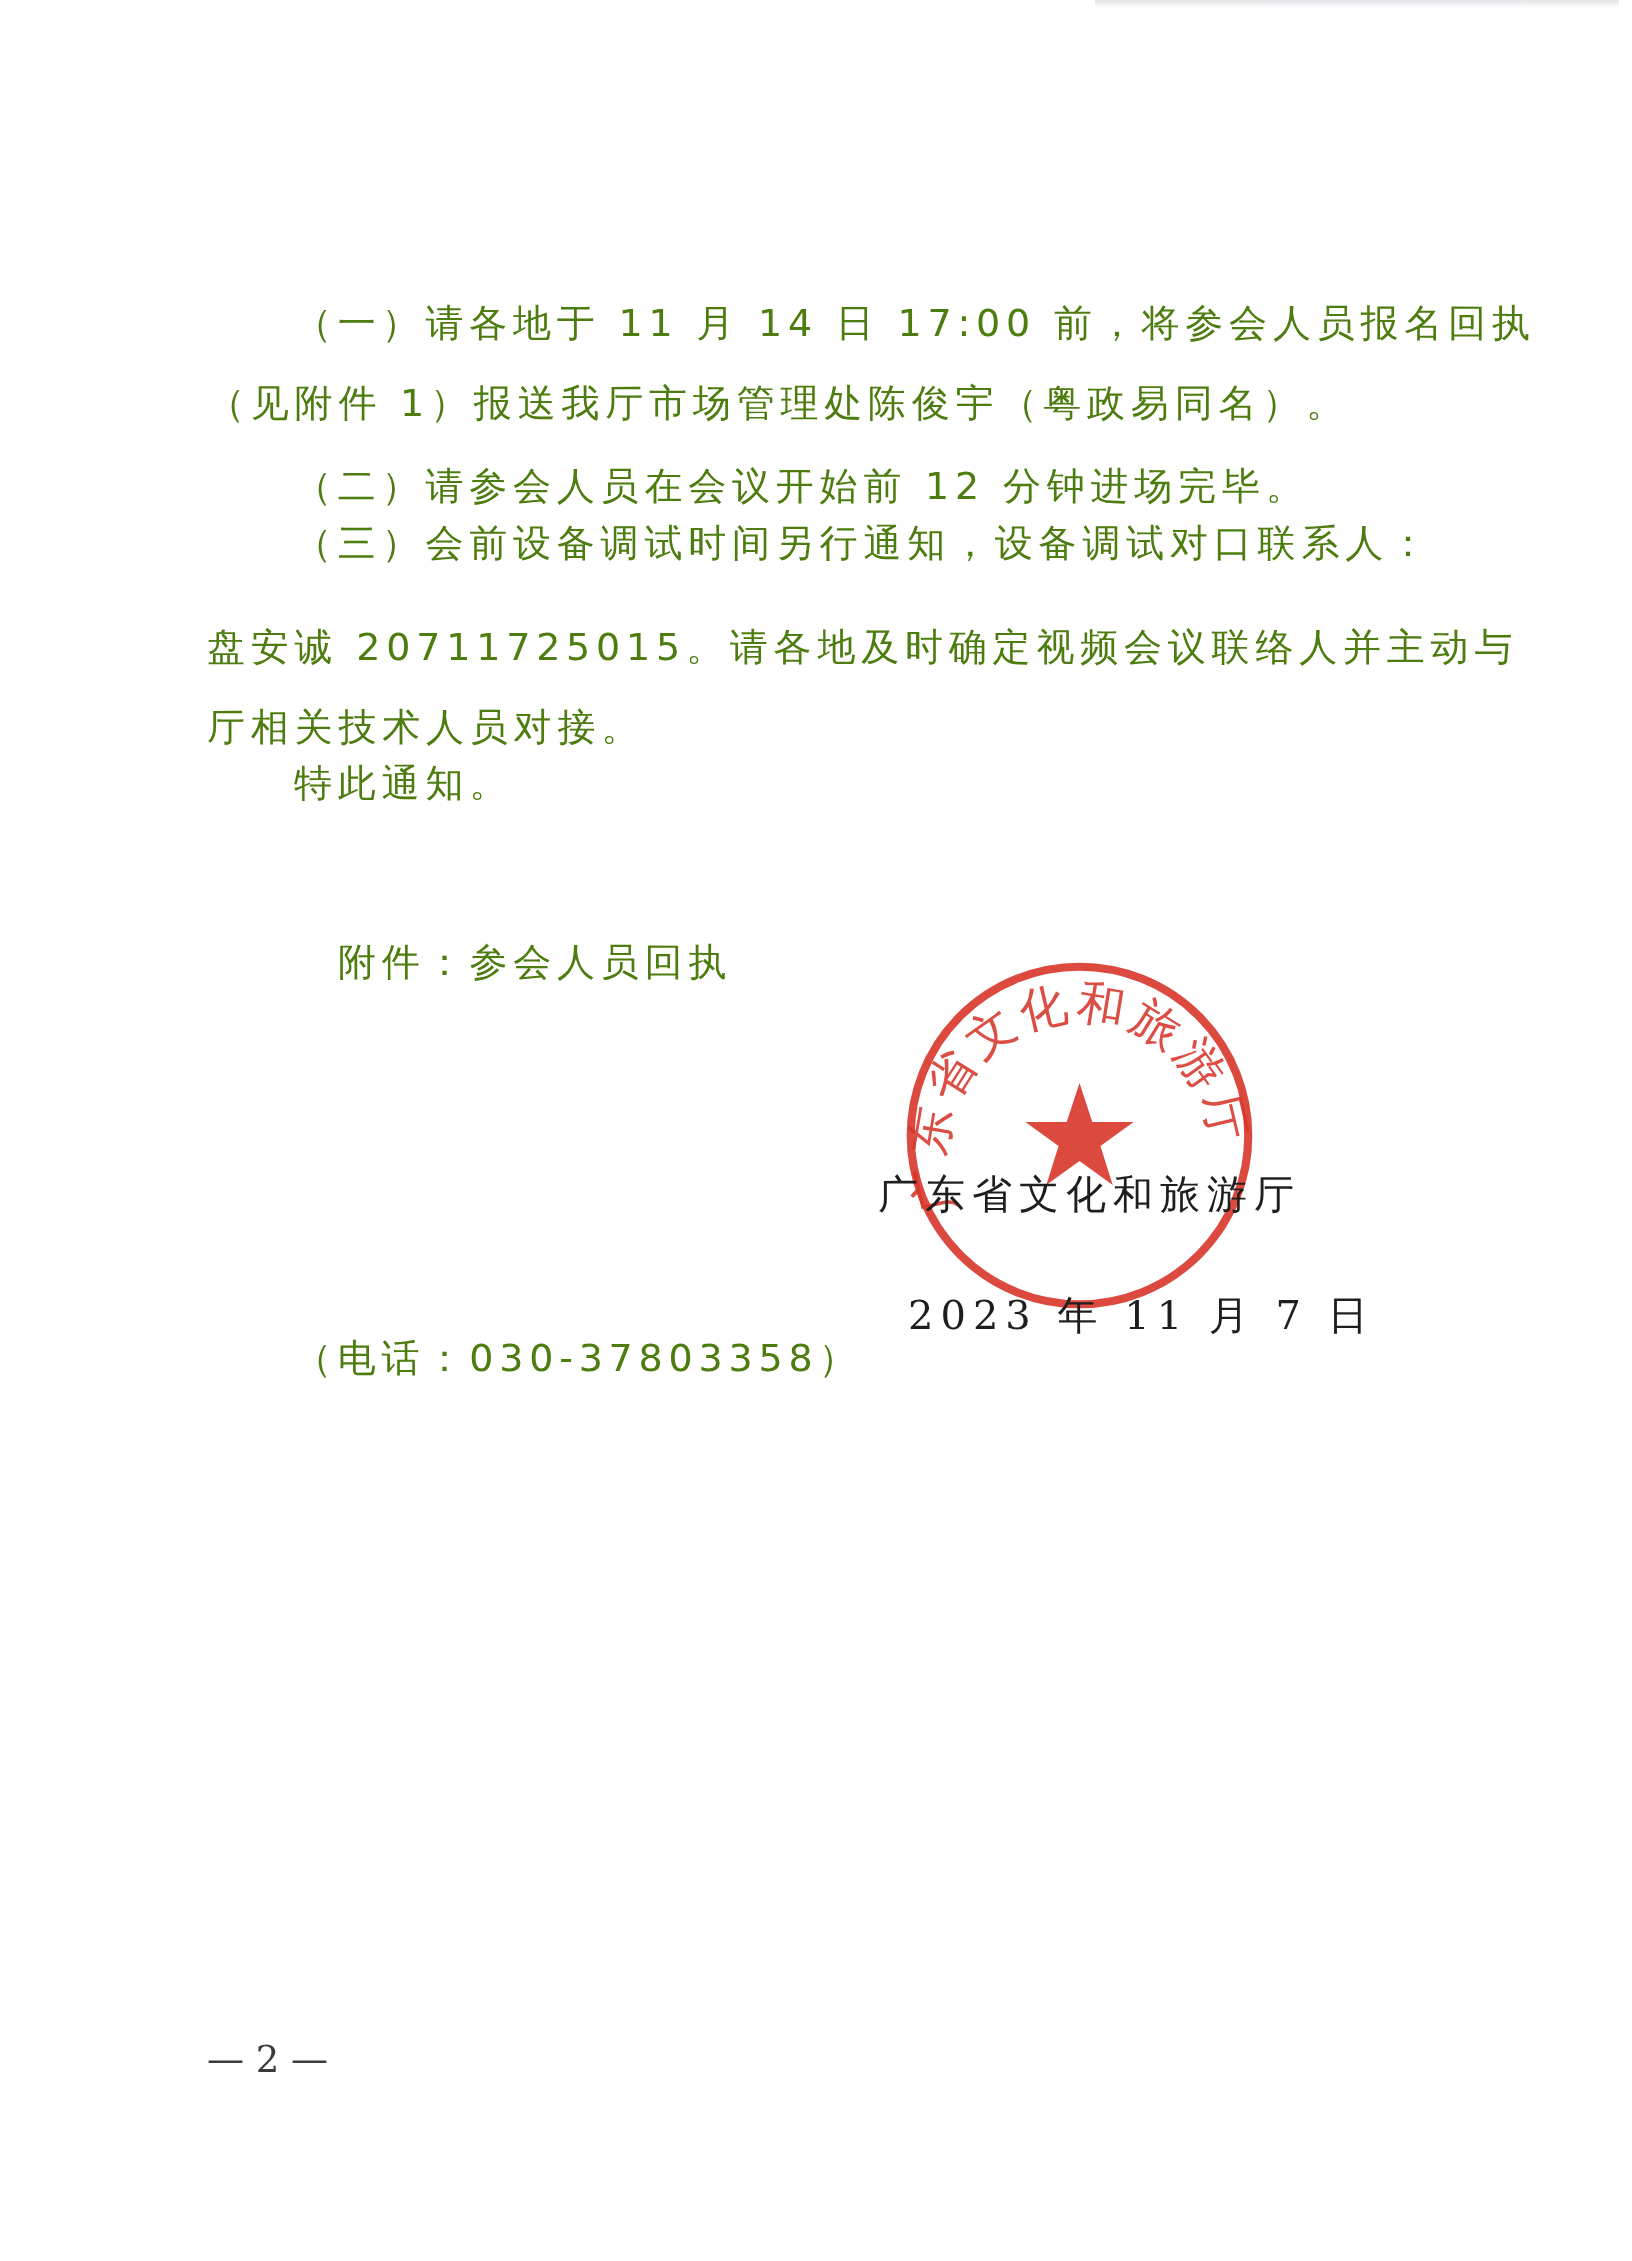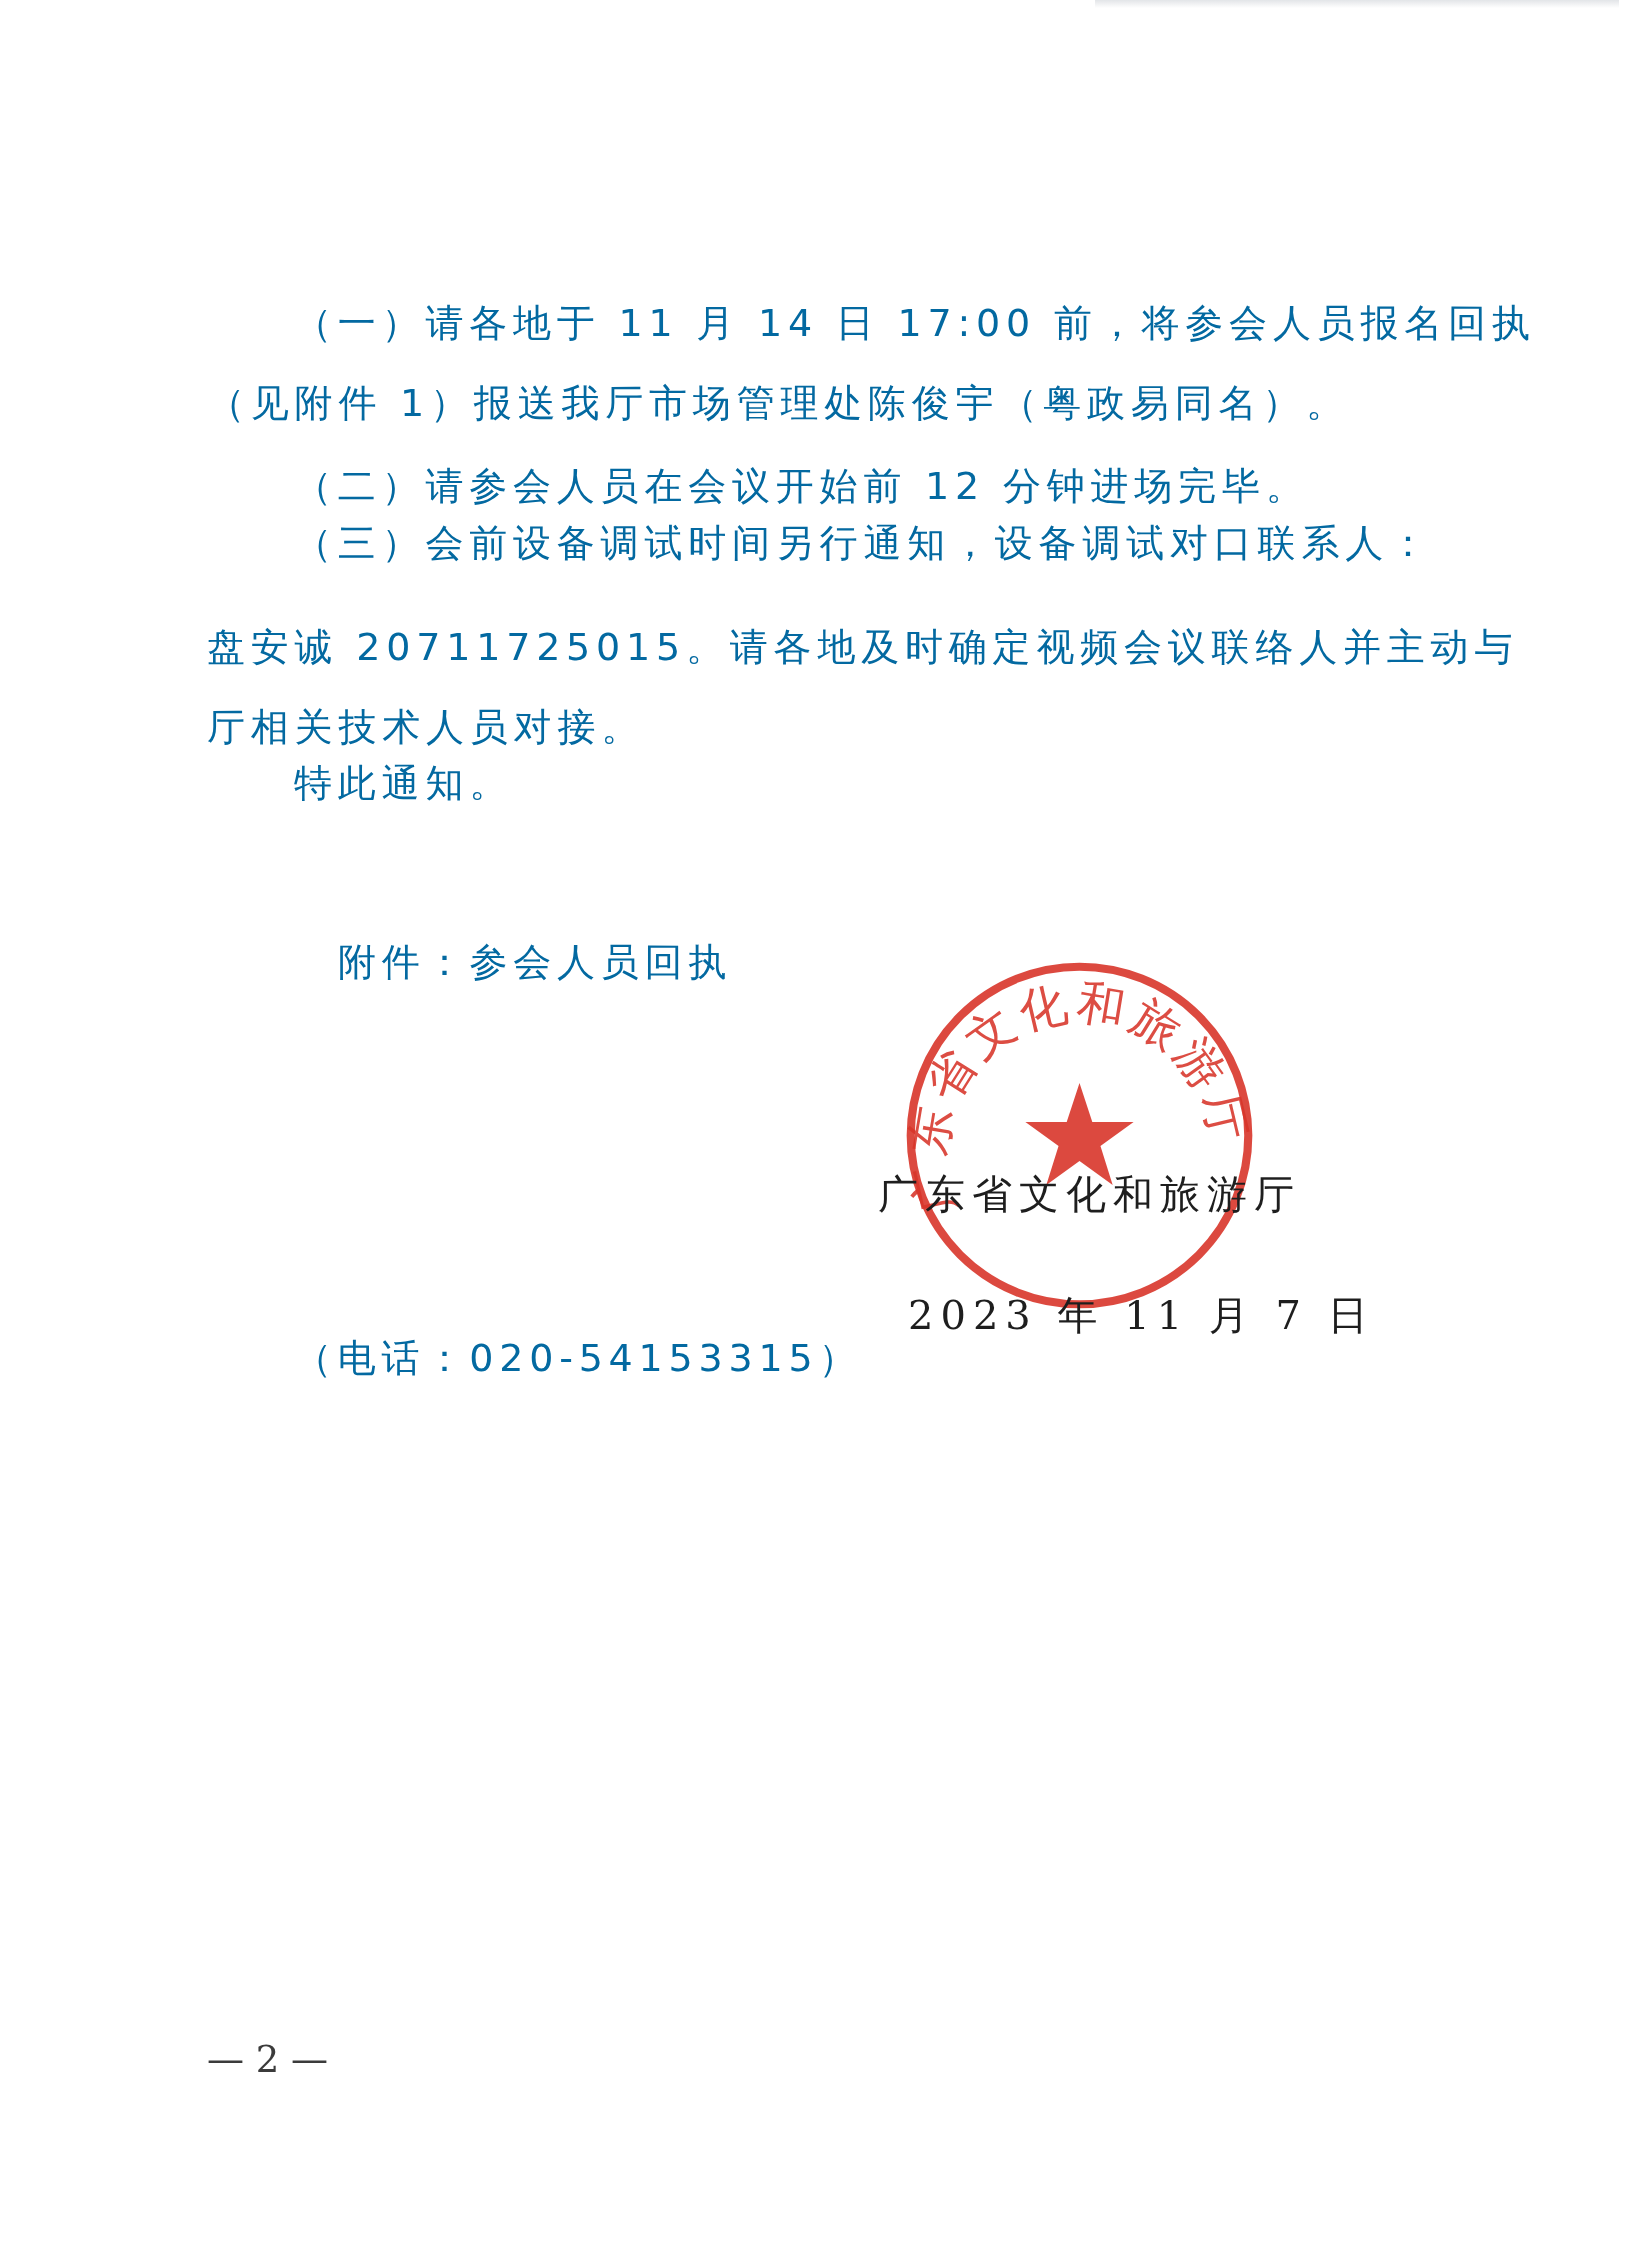--- a/index.html
+++ b/index.html
@@ -1,21 +1,21 @@
 <!DOCTYPE html>
 <html style="font-size:9.3px"><head>
   <meta charset="utf-8">
   <style>
     html, body { margin: 0; padding: 0; background: #ffffff; }
     body { width: 1633px; height: 2261px; position: relative; overflow: hidden;
            font-family: "DejaVu Sans", "Liberation Sans", sans-serif; color: #3a3a3a; }
     .scanline-top { position: absolute; top: 0; left: 1095px; width: 524px; height: 8.2px;
                     background: linear-gradient(#cfd3d8, rgba(255,255,255,0)); opacity: .6; }
     .line { position: absolute; font-size: 38px; line-height: 47px; white-space: pre;
-            letter-spacing: 5.8px; color: #0369a1; }
+            letter-spacing: 5.8px; color: #4d7c0f; }
     .serif { font-family: "DejaVu Serif", "Liberation Serif", serif; color: #1e1e1e; }
     .stamp { position: absolute; left: 902px; top: 958px; width: 355px; height: 355px; }
     .sig { position: absolute; font-size: 40px; line-height: 47px; letter-spacing: 7px; white-space: pre; }
     .pagenum { position: absolute; left: 207px; top: 2036px; font-size: 37px; line-height: 47px;
                white-space: pre; color: #3b3b3b; font-family: "DejaVu Serif", "Liberation Serif", serif; }
   </style>
 </head>
 <body>
 
 <div class="scanline-top"></div>
@@ -42,16 +42,16 @@
     <polygon fill="#d8352a" opacity="0.9" points="305,215 327,282 398,282 341,323 362,390 305,349 248,390 269,323 212,282 283,282"></polygon>
   </g>
   <text fill="#d8352a" opacity="0.88" font-size="82" font-family="DejaVu Sans, sans-serif" letter-spacing="8">
     <textPath href="#sealArc" startOffset="0">广东省文化和旅游厅</textPath>
   </text>
 </svg>
 
 <div class="sig serif" style="left:878px; top:1171px;">广东省文化和旅游厅</div>
 <div class="sig serif" style="left:908px; top:1292px;">2023 年 11 月 7 日</div>
 
-<div class="line" style="left:294px; top:1335px;">（电话：020-54153315）</div>
+<div class="line" style="left:294px; top:1335px;">（电话：030-37803358）</div>
 
 <div class="pagenum">— 2 —</div>
 
 
 </body></html>

